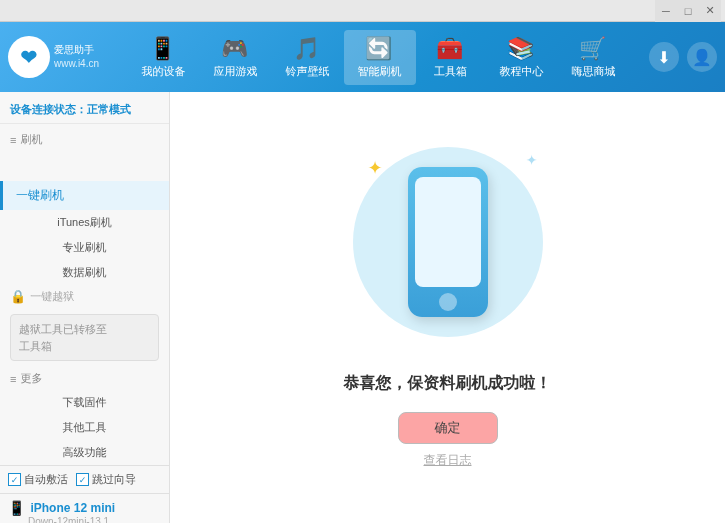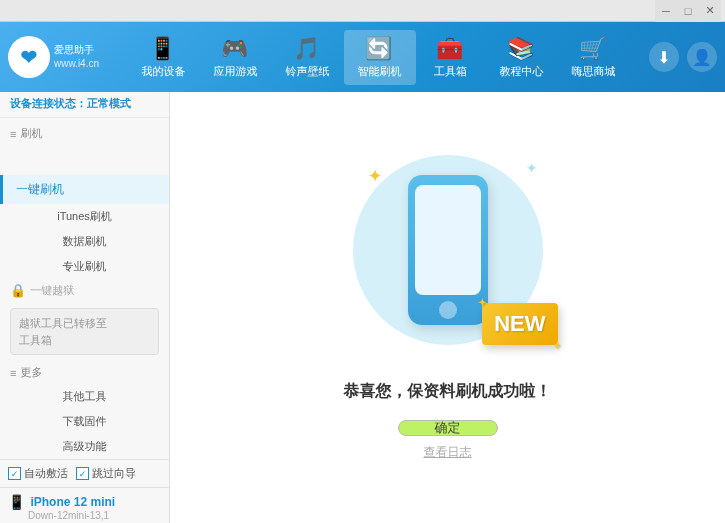--- a/index.html
+++ b/index.html
@@ -102,20 +102,21 @@
       color: #fff;
       cursor: pointer;
       font-size: 16px;
     }
 
     
     .sidebar {
       width: 170px;
       background: #f7f7f7;
       border-right: 1px solid #e0e0e0;
+      padding-top: 6px;
       display: flex;
       flex-direction: column;
     }
     .status-bar-top {
       padding: 4px 10px 6px;
       font-size: 11px;
       color: #666;
       border-bottom: 1px solid #e8e8e8;
       margin-bottom: 4px;
     }
@@ -269,22 +270,22 @@
     }
 
     .success-text {
       font-size: 16px;
       color: #333;
       margin-bottom: 18px;
       font-weight: bold;
     }
     .confirm-btn {
       width: 100px;
-      height: 16px;
-      background: #bef264;
+      height: 32px;
+      background: #fca5a5;
       border: 1px solid #bbb;
       border-radius: 8px;
       color: #444;
       font-size: 13px;
       cursor: pointer;
       margin-bottom: 8px;
       display: flex;
       align-items: center;
       justify-content: center;
     }
@@ -395,43 +396,43 @@
       <span>≡</span>
       <span>刷机</span>
     </div>
     <div class="sidebar-item active">
       <span>一键刷机</span>
     </div>
     <div class="sidebar-sub-item">
       <span>iTunes刷机</span>
     </div>
     <div class="sidebar-sub-item">
+      <span>专业刷机</span>
+    </div>
+    <div class="sidebar-sub-item">
       <span>数据刷机</span>
-    </div>
-    <div class="sidebar-sub-item">
-      <span>专业刷机</span>
     </div>
 
     <div class="sidebar-section-header">
       <span class="lock-icon">🔒</span>
       <span style="color:#aaa;">一键越狱</span>
     </div>
     <div class="sidebar-disabled-box">
       <span style="font-size:11px; color:#999; line-height:1.5;">越狱工具已转移至<br>工具箱</span>
     </div>
 
     <div class="sidebar-section-header">
       <span>≡</span>
       <span>更多</span>
     </div>
     <div class="sidebar-sub-item">
+      <span>下载固件</span>
+    </div>
+    <div class="sidebar-sub-item">
       <span>其他工具</span>
-    </div>
-    <div class="sidebar-sub-item">
-      <span>下载固件</span>
     </div>
     <div class="sidebar-sub-item">
       <span>高级功能</span>
     </div>
 
     <div style="flex:1;"></div>
 
     <div style="padding: 6px 8px; border-top: 1px solid #e0e0e0; display:flex; gap:8px;">
       <label class="checkbox-label">
         <div class="checkbox-box">✓</div>
@@ -456,21 +457,20 @@
 
     <div class="illustration">
       <div class="circle-bg">
         <div class="phone-body">
           <div class="phone-screen"></div>
           <div class="phone-home-btn"></div>
         </div>
       </div>
       <div class="sparkle-tl">✦</div>
       <div class="sparkle-tr">✦</div>
-      <div class="new-badge">NEW</div>
     </div>
 
     <div class="success-text">恭喜您，保资料刷机成功啦！</div>
 
     <div class="confirm-btn">确定</div>
 
     <div class="log-link">查看日志</div>
   </div>
 </div>
 

